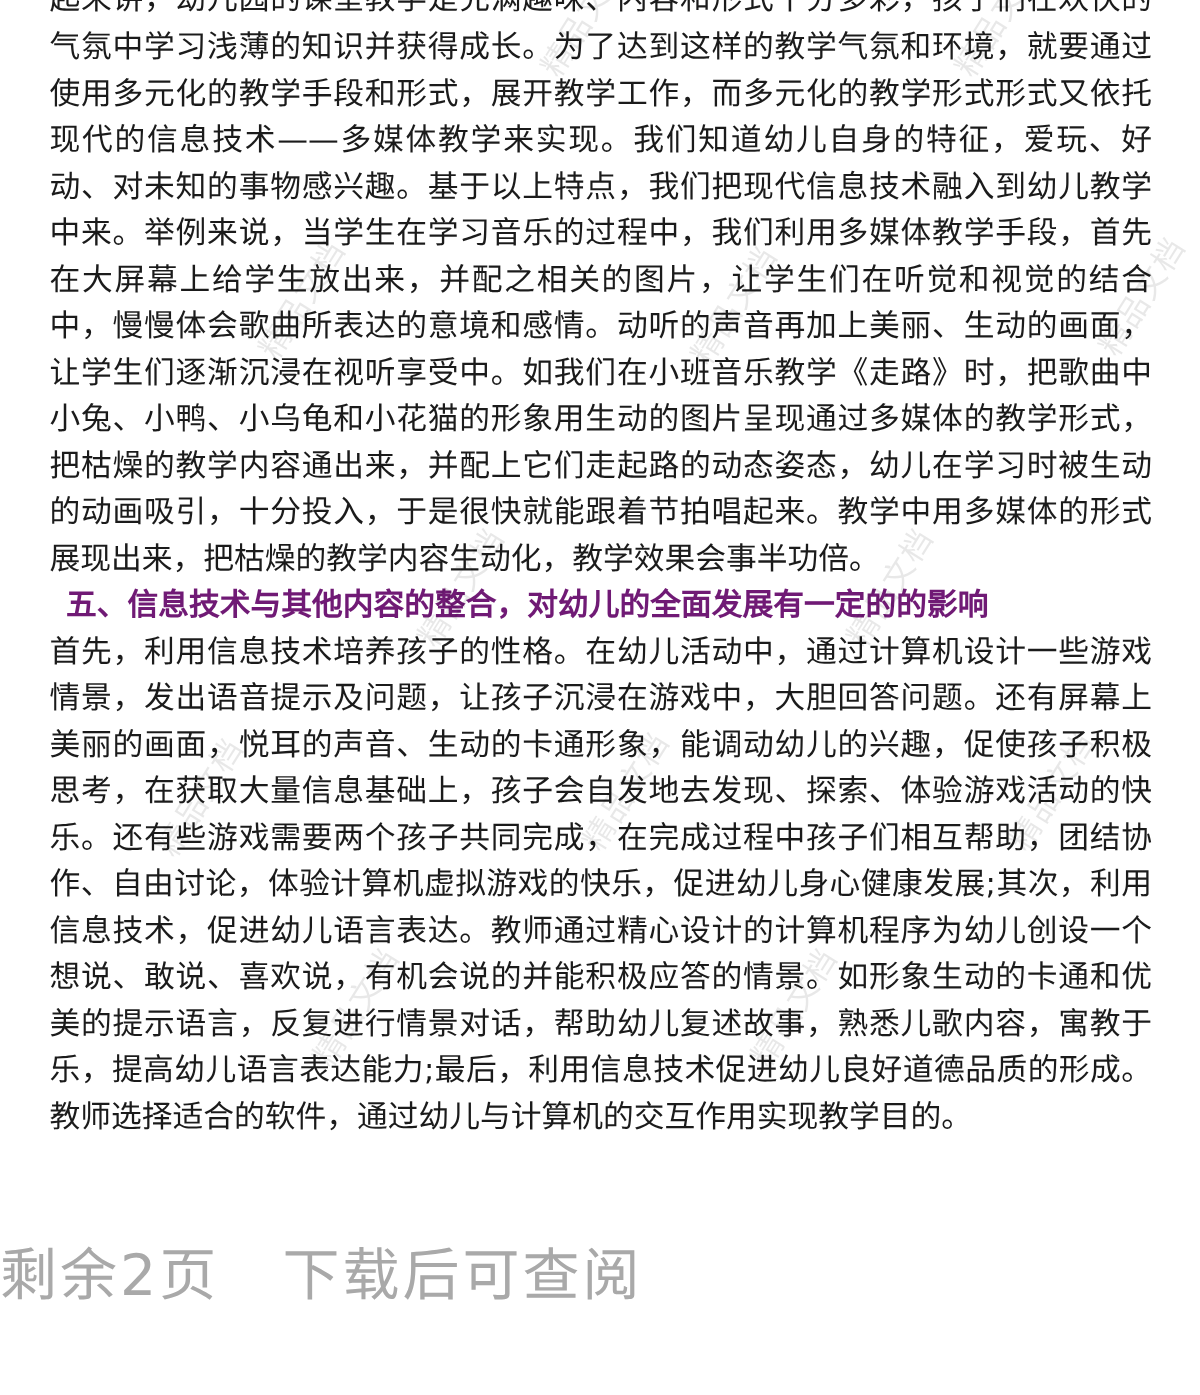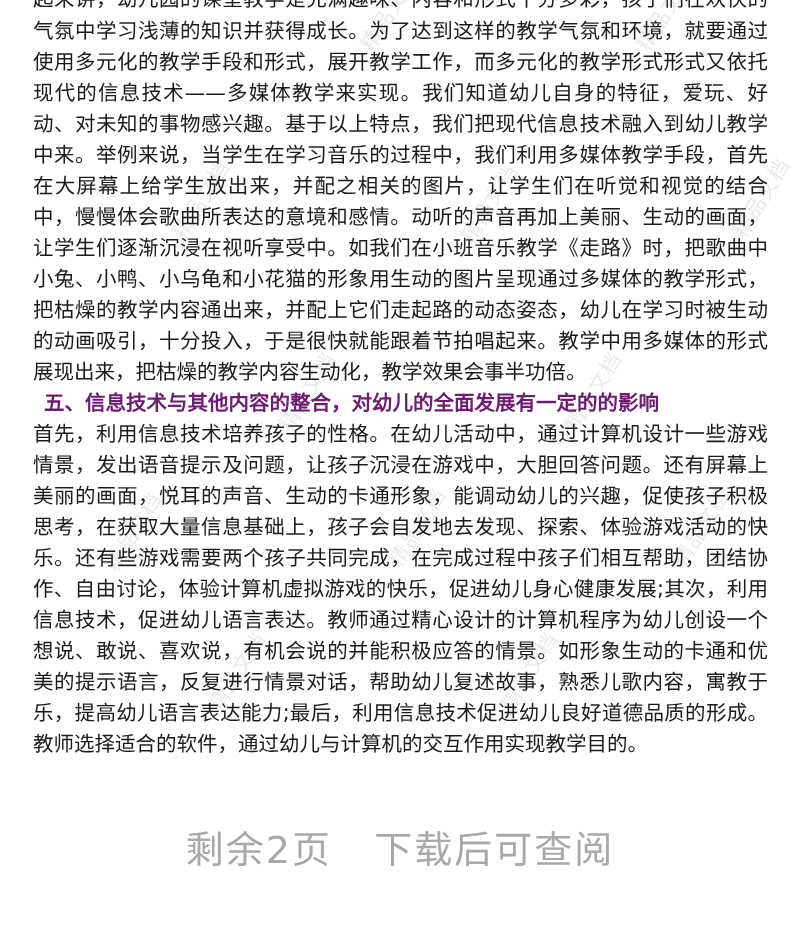--- a/index.html
+++ b/index.html
@@ -89,21 +89,21 @@
     color: #701a75;
     white-space: nowrap;
   }
 
   
   .footer-notice {
     position: absolute;
     left: 0;
     top: 818px;
     width: 800px;
-    text-align: center;
+    text-align: left;
     font-size: 38px;
     line-height: 64px;
     color: #a9a9a9;
     letter-spacing: 2px;
     z-index: 4;
     font-weight: 400;
     white-space: pre;
   }
 </style>
 </head>

